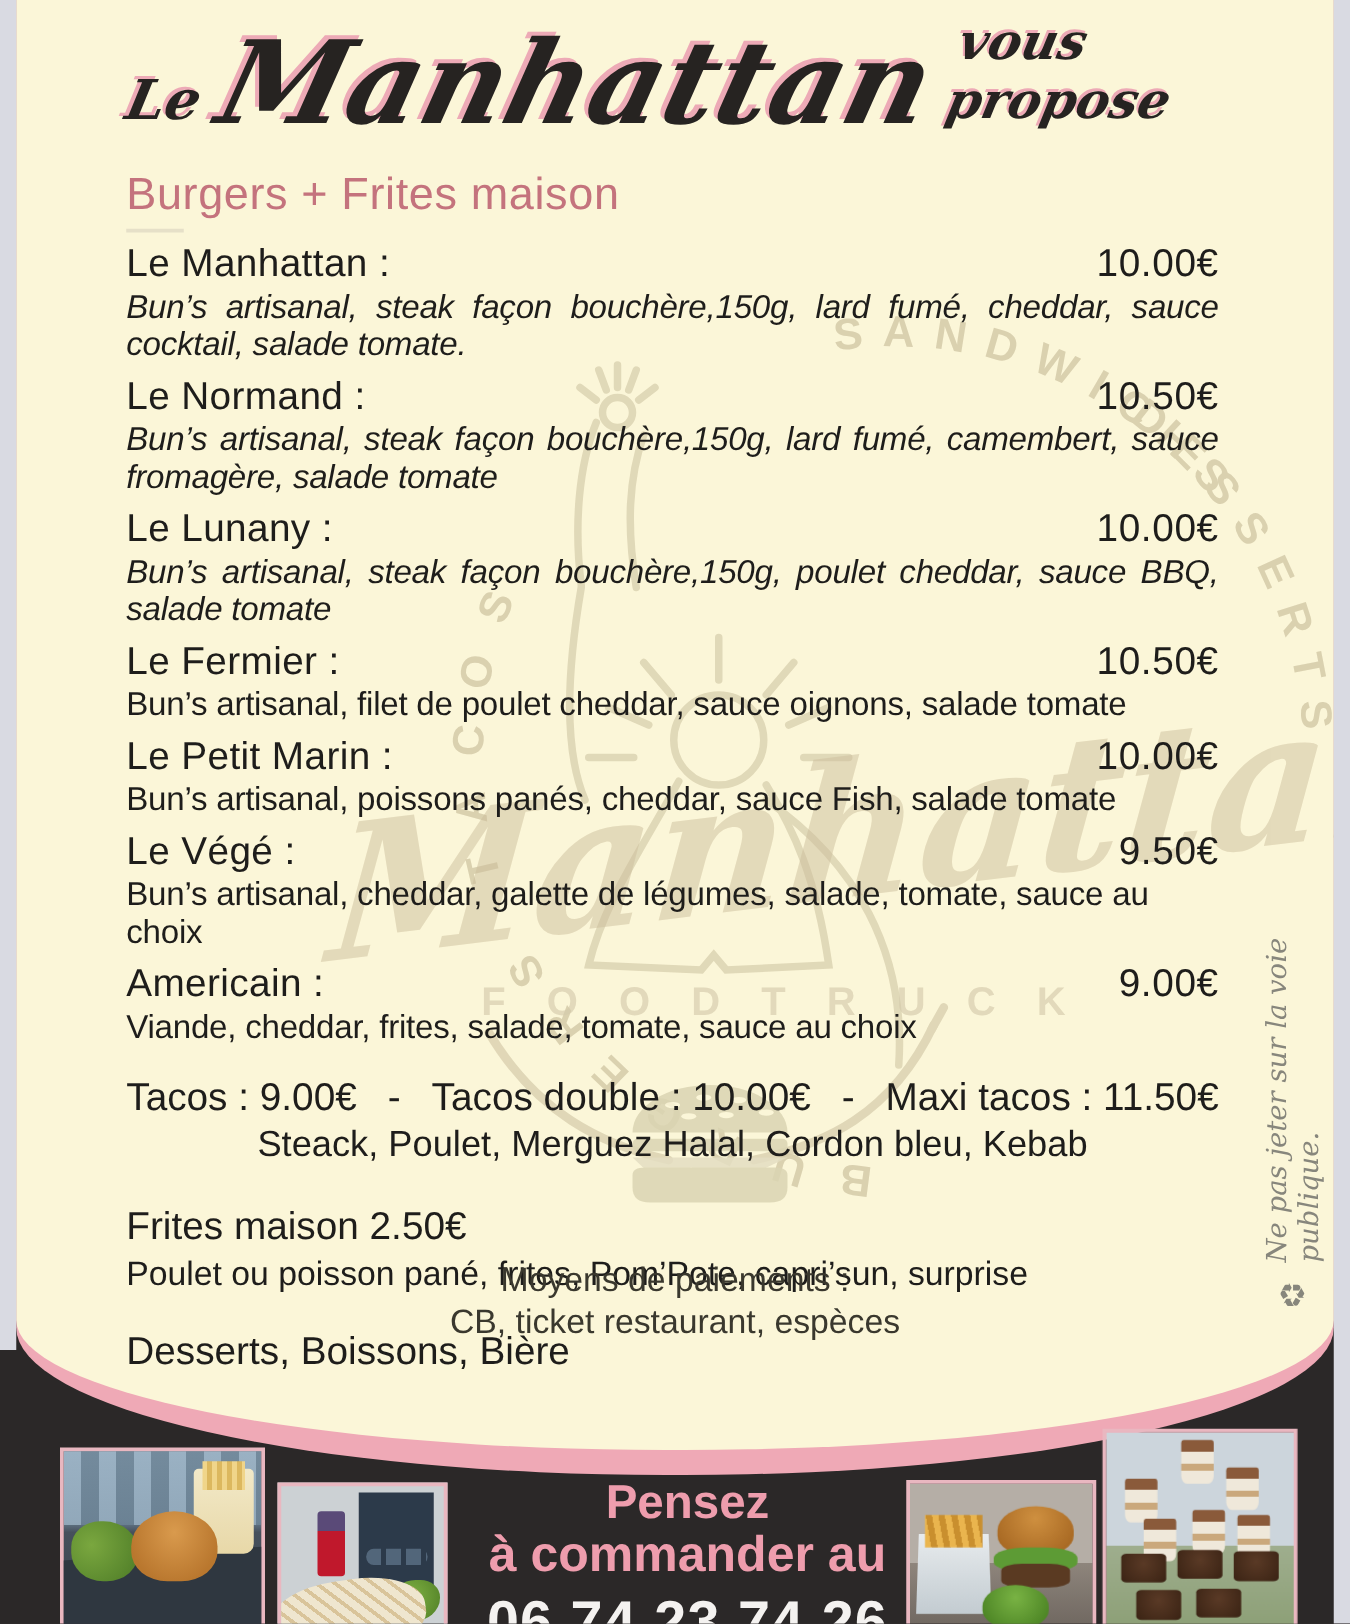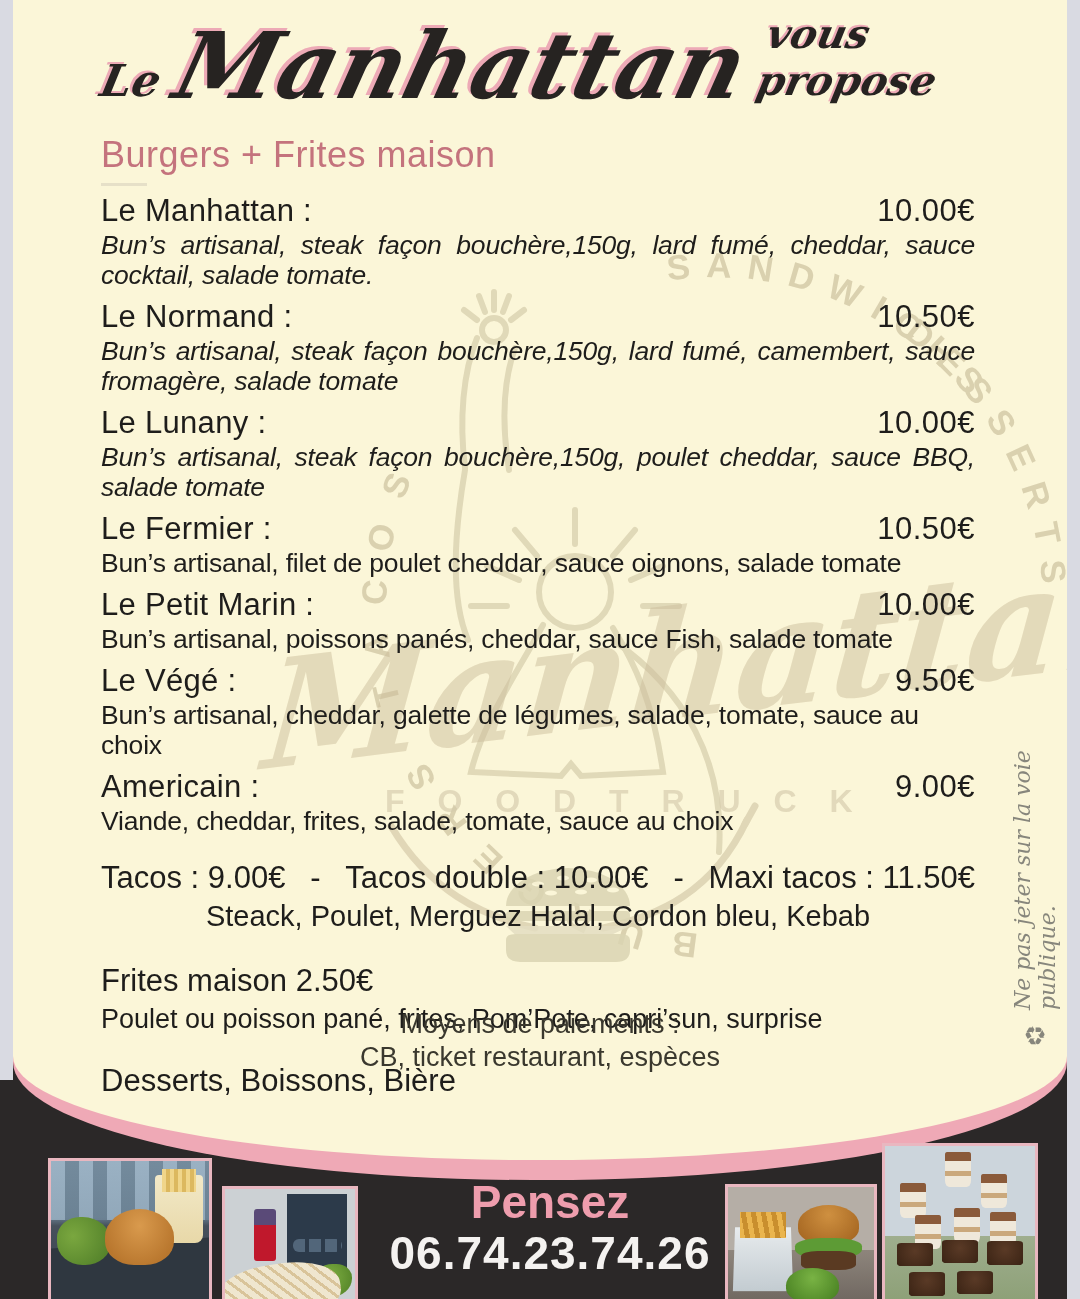--- a/index.html
+++ b/index.html
@@ -52,21 +52,21 @@
 
   
   .side-note{position:absolute;right:20px;top:700px;height:350px;z-index:5;
              writing-mode:vertical-rl;transform:rotate(180deg);
              font-family:"DejaVu Serif", serif;font-style:italic;font-size:22px;color:#87867c;
              display:flex;align-items:center;gap:10px;}
   .recycle{font-style:normal;font-size:26px;}
 
   
   .footer-text{position:absolute;left:330px;top:1182px;width:440px;text-align:center;z-index:4;}
-  .order-1{color:#ee9dad;font-size:46px;font-weight:bold;line-height:40px;}
+  .order-1{color:#ee9dad;font-size:38px;font-weight:bold;line-height:40px;}
   .order-2{color:#ee9dad;font-size:40px;font-weight:bold;line-height:44px;}
   .phone{color:#f4f2f0;font-size:46px;font-weight:bold;letter-spacing:1px;margin-top:4px;}
 
   .photo{position:absolute;z-index:4;border:3px solid #e9b7c0;overflow:hidden;}
   .photo>div{position:absolute;}
   .p1{left:48px;top:1158px;width:158px;height:141px;background:linear-gradient(180deg,#8fa6b8 0%,#657a8c 40%,#46505c 46%,#39414c 100%);}
   .p1 .glass{left:0;top:0;width:100%;height:42%;background:repeating-linear-gradient(90deg,#9db4c6 0 14px,#6d8496 14px 28px);opacity:.8;}
   .p1 .slate{left:-10%;top:58%;width:120%;height:50%;background:#2f3740;transform:rotate(-4deg);}
   .p1 .fries{right:4%;top:10%;width:30%;height:48%;background:linear-gradient(180deg,#f2e9c8,#e8d8a8);border-radius:4px 4px 8px 8px;}
   .p1 .fry{right:8%;top:6%;width:22%;height:16%;background:repeating-linear-gradient(90deg,#f0d58a 0 4px,#dcb85f 4px 8px);}
@@ -226,20 +226,21 @@
     </div>
   </div>
 
   <div class="side-note">
     <span class="recycle">♻</span>
     <span>Ne pas jeter sur la voie publique.</span>
   </div>
 
   <div class="footer-text">
     <div class="order-1">Pensez</div>
+    <div class="order-2">à commander au</div>
     <div class="phone">06.74.23.74.26</div>
   </div>
 
   <div class="photo p1">
     <div class="glass"></div>
       <div class="slate"></div>
       <div class="fries"></div>
       <div class="fry"></div>
       <div class="greens"></div>
       <div class="bun"></div>

